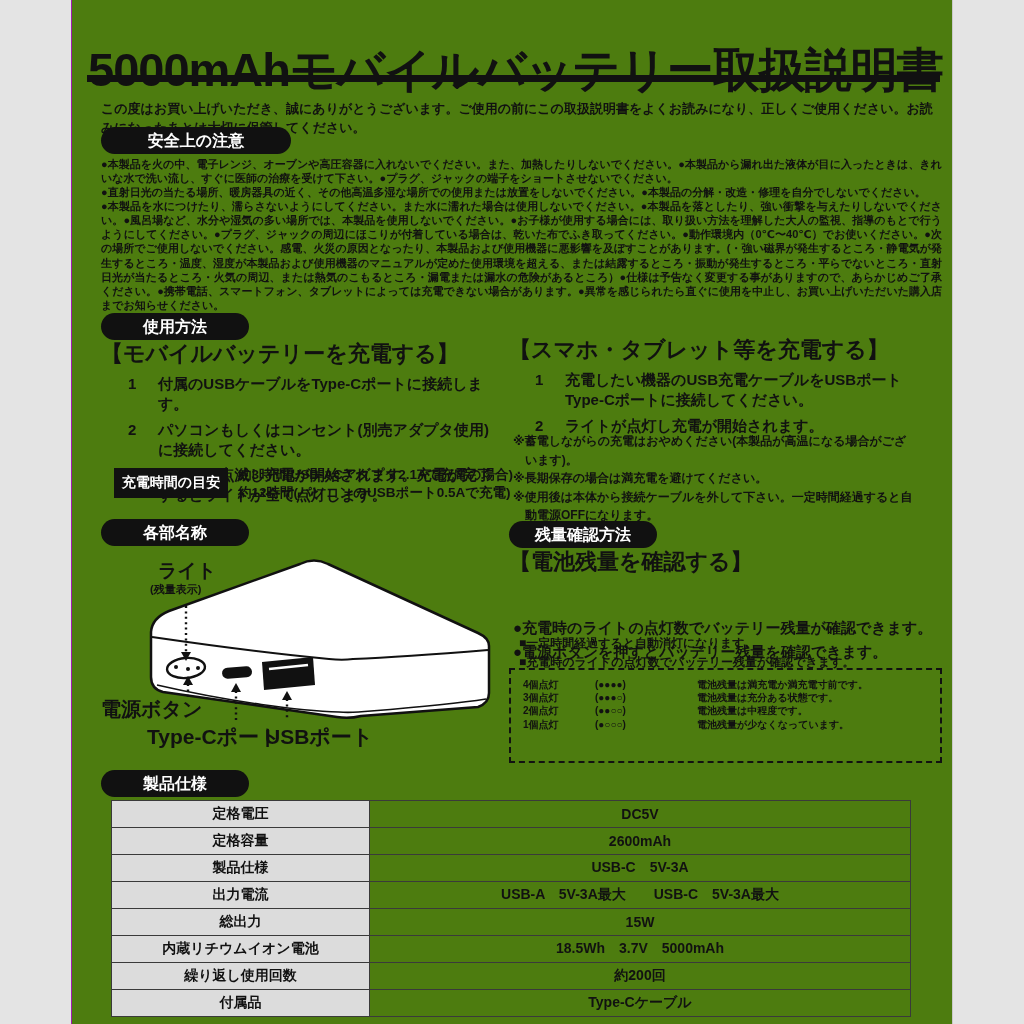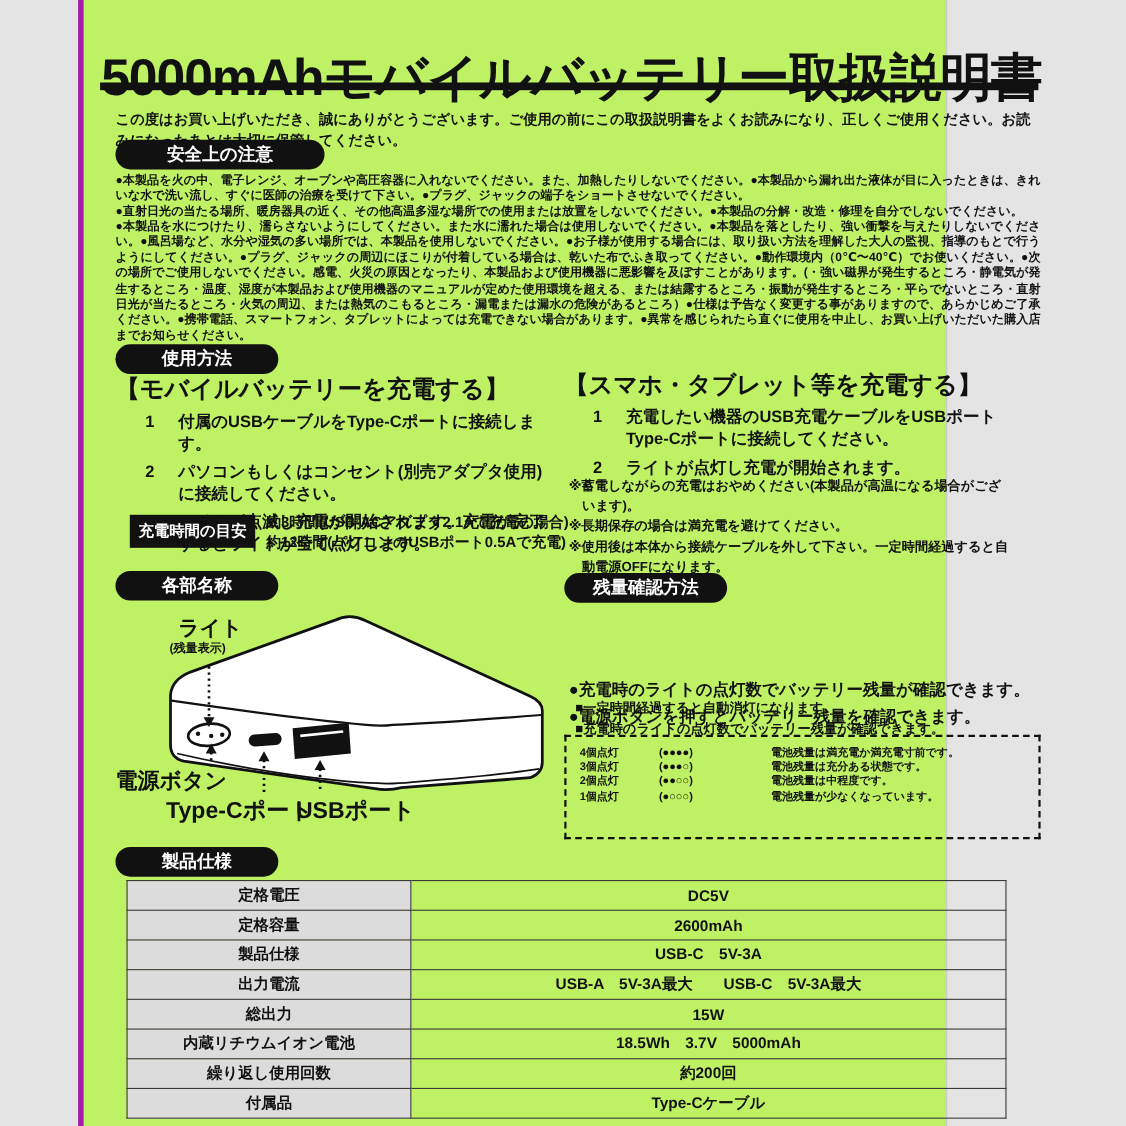--- a/index.html
+++ b/index.html
@@ -1,20 +1,20 @@
 <!DOCTYPE html>
 <html><head>
 <meta charset="utf-8">
 <style>
   html,body{margin:0;padding:0;background:#e4e4e4;}
   *{box-sizing:border-box;}
   .canvas{position:relative;width:1024px;height:1024px;background:#e4e4e4;overflow:hidden;
           font-family:"Liberation Sans","DejaVu Sans",sans-serif;color:#111;}
-  .page{position:absolute;left:71px;top:0;width:790px;height:1024px;background:#bef264;
-        border-left:5px solid #a21caf;border-right:1px solid #c9c9c9;}
+  .page{position:absolute;left:71px;top:0;width:882px;height:1024px;background:#4d7c0f;
+        border-left:1px solid #a21caf;border-right:1px solid #c9c9c9;}
   .abs{position:absolute;}
 
   .title{left:16px;top:12px;width:852px;font-size:47px;font-weight:900;letter-spacing:-1px;
          white-space:nowrap;line-height:1.15;}
   .rule{left:15px;top:75px;width:853px;height:7px;background:#111;}
   .intro{left:29px;top:87px;width:840px;font-size:13px;font-weight:bold;line-height:1.45;}
 
   .pill{background:#111;color:#fff;font-size:16px;font-weight:bold;text-align:center;
         border-radius:16px;padding:4px 0;line-height:1.2;}
   .pill.w190{width:190px;} .pill.w148{width:148px;}
@@ -147,20 +147,21 @@
         <polygon points="186,145 181,154 191,154" fill="#111"></polygon>
       </svg>
       <div class="lbl lbl-light">ライト</div>
       <div class="lbl lbl-light-sub">(残量表示)</div>
       <div class="lbl lbl-power">電源ボタン</div>
       <div class="lbl lbl-typec">Type-Cポート</div>
       <div class="lbl lbl-usb">USBポート</div>
     </div>
 
     <div class="abs pill w148" style="left:437px;top:521px;">残量確認方法</div>
+    <div class="abs h2" style="left:437px;top:549px;">【電池残量を確認する】</div>
     <div class="abs bullets" style="left:441px;top:583px;width:430px;">
       <div>●充電時のライトの点灯数でバッテリー残量が確認できます。</div>
       <div>●電源ボタンを押すとバッテリー残量を確認できます。</div>
     </div>
     <div class="abs sqnotes" style="left:447px;top:634px;width:420px;">
       <div>■一定時間経過すると自動消灯になります。</div>
       <div>■充電時のライトの点灯数でバッテリー残量が確認できます。</div>
     </div>
 
     <div class="abs levels">

